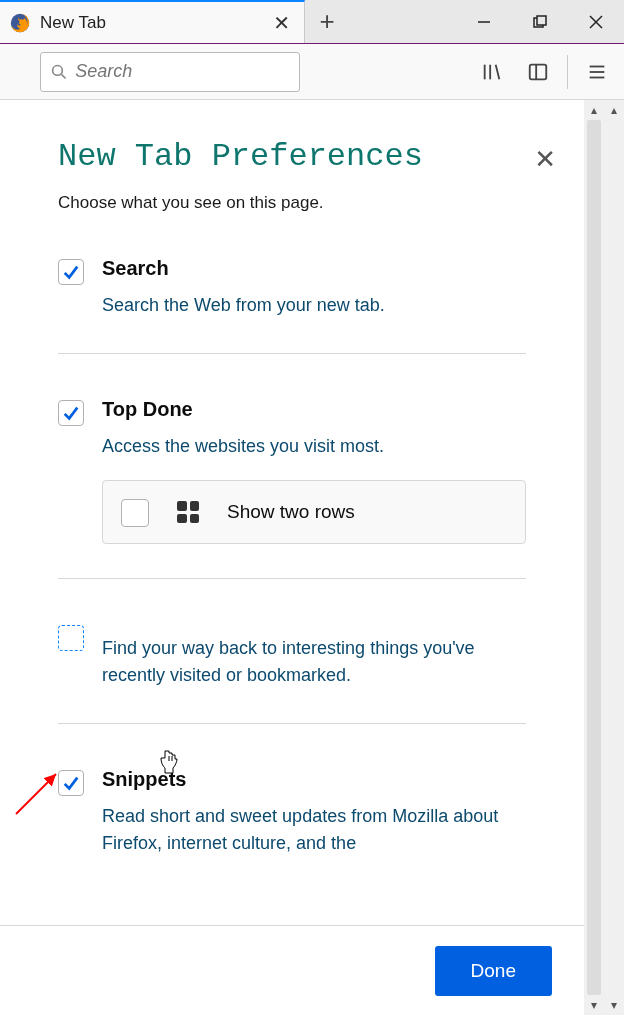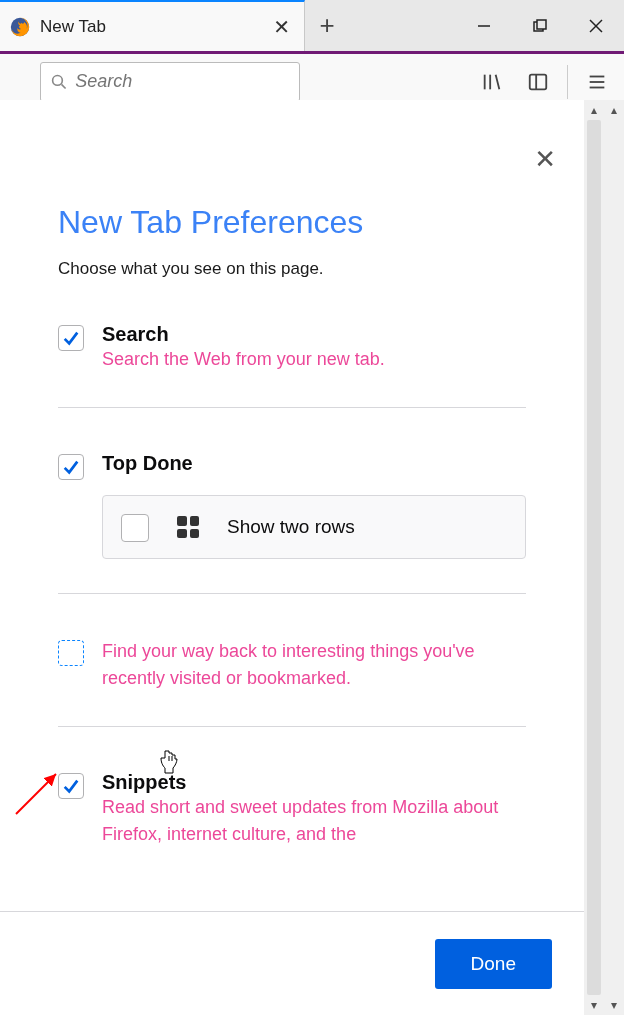--- a/index.html
+++ b/index.html
@@ -5,25 +5,25 @@
   * { box-sizing: border-box; margin: 0; padding: 0; }
   body {
     font-family: "Segoe UI", Arial, sans-serif;
     width: 624px; height: 1015px;
     background: #f0f0f0;
     overflow: hidden;
     position: relative;
   }
   
   .titlebar {
-    height: 54px;
+    height: 44px;
     background: #e8e8e8;
     display: flex;
     align-items: stretch;
-    border-bottom: 3px solid #701a75;
+    border-bottom: 1px solid #701a75;
   }
   .tab {
     display: flex;
     align-items: center;
     background: #f9f9f9;
     border-top: 2px solid #0a84ff;
     border-right: 1px solid #c8c8c8;
     padding: 0 10px;
     gap: 10px;
     min-width: 305px;
@@ -125,22 +125,22 @@
   }
   .prefs-close {
     position: absolute;
     top: 44px; right: 28px;
     font-size: 26px; color: #555;
     cursor: pointer;
   }
   .prefs h1 {
     font-size: 32px;
     font-weight: 400;
-    margin-top: 66px;
-    color: #3b82f6;
+    color: #0f766e;
+    font-family: Liberation Mono, monospace;
   }
   .prefs-subtitle {
     font-size: 17px;
     margin-top: 18px;
     color: #1a1a1a;
   }
   .opt {
     display: flex;
     gap: 18px;
     margin-top: 44px;
@@ -164,22 +164,22 @@
   .chk.checked svg { stroke: #0060df; stroke-width: 3; fill: none; }
   .chk.focus { border: 1px dashed #0a84ff; }
   .opt-body { flex: 1; }
   .opt-title {
     font-size: 20px;
     font-weight: 700;
     color: #0c0c0d;
   }
   .opt-desc {
     font-size: 18px;
-    color: #ec4899;
-    margin-top: 0;
+    color: #0c4a6e;
+    margin-top: 12px;
     line-height: 1.5;
   }
   .subopt {
     margin-top: 20px;
     border: 1px solid #d7d7db;
     border-radius: 4px;
     background: #f9f9fa;
     padding: 16px 18px;
     display: flex;
     align-items: center;
@@ -195,21 +195,21 @@
   }
   .grid-icon span { background: #333; border-radius: 2px; }
   .subopt-label { font-size: 19px; color: #0c0c0d; }
 
   
   .footer {
     position: absolute;
     bottom: 0;
     left: 0;
     right: 0;
-    height: 104px;
+    height: 90px;
     background: #fff;
     border-top: 1px solid #d7d7db;
     display: flex;
     align-items: center;
     justify-content: flex-end;
     padding: 16px 32px;
   }
   .done-btn {
     background: #0060df;
     color: #fff;
@@ -329,20 +329,21 @@
       <div class="divider"></div>
 
       <div class="opt">
         <div class="chk checked">
           <svg width="18" height="18" viewBox="0 0 20 20">
               <polyline points="3,11 8,16 17,4"></polyline>
             </svg>
         </div>
         <div class="opt-body">
           <div class="opt-title">Top Done</div>
+          <div class="opt-desc">Access the websites you visit most.</div>
           <div class="subopt">
             <div class="chk"></div>
             <div class="grid-icon">
                 <span></span>
                 <span></span>
                 <span></span>
                 <span></span>
               </div>
             <div class="subopt-label">Show two rows</div>
           </div>

